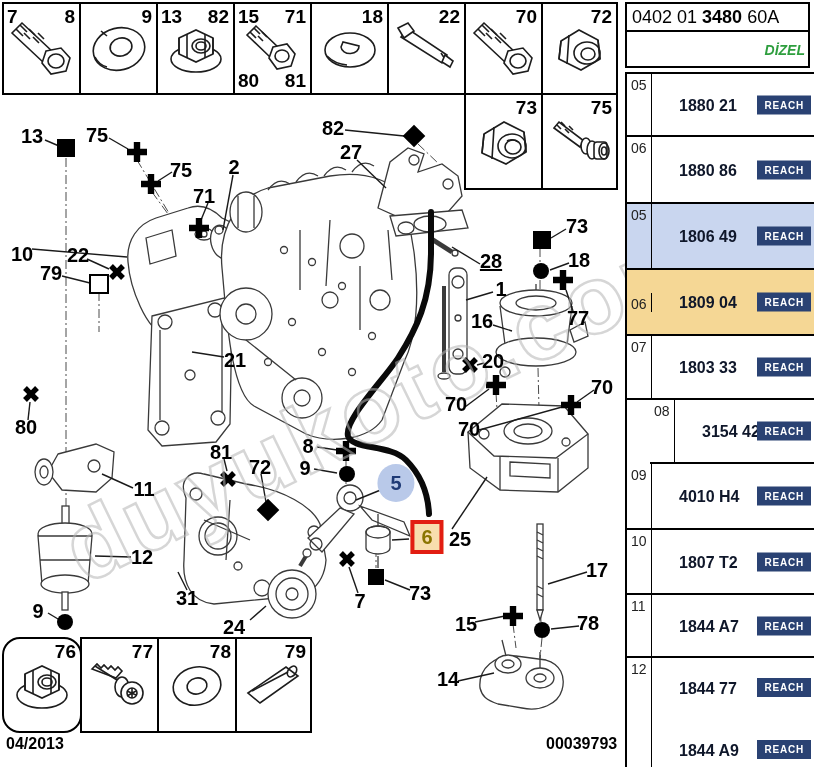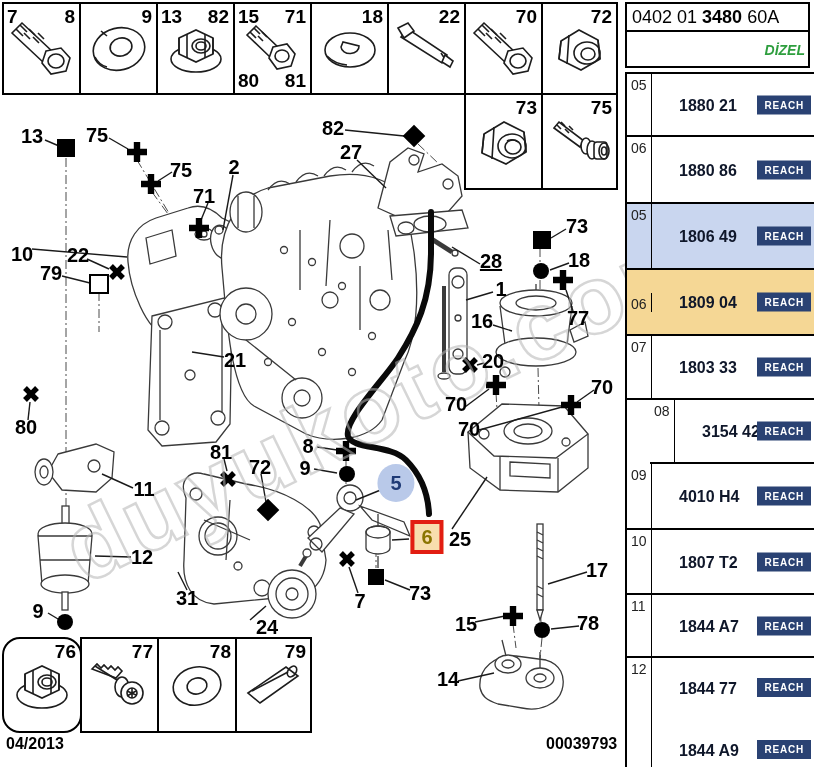--- a/index.html
+++ b/index.html
@@ -401,21 +401,21 @@
         <span class="callout" style="left: 578px; top: 318px;">77</span>
         <span class="callout" style="left: 493px; top: 361px;">20</span>
         <span class="callout" style="left: 456px; top: 404px;">70</span>
         <span class="callout" style="left: 469px; top: 429px;">70</span>
         <span class="callout" style="left: 602px; top: 387px;">70</span>
         <span class="callout" style="left: 26px; top: 427px;">80</span>
         <span class="callout" style="left: 144px; top: 489px;">11</span>
         <span class="callout" style="left: 142px; top: 557px;">12</span>
         <span class="callout" style="left: 38px; top: 611px;">9</span>
         <span class="callout" style="left: 187px; top: 598px;">31</span>
-        <span class="callout" style="left: 267px; top: 627px;">24</span>
+        <span class="callout" style="left: 234px; top: 627px;">24</span>
         <span class="callout" style="left: 221px; top: 452px;">81</span>
         <span class="callout" style="left: 260px; top: 467px;">72</span>
         <span class="callout" style="left: 308px; top: 446px;">8</span>
         <span class="callout" style="left: 305px; top: 468px;">9</span>
         <span class="callout hl-blue" style="left: 396px; top: 483px;">5</span>
         <span class="callout hl-orange" style="left: 427px; top: 537px;">6</span>
         <span class="callout" style="left: 460px; top: 539px;">25</span>
         <span class="callout" style="left: 360px; top: 601px;">7</span>
         <span class="callout" style="left: 420px; top: 593px;">73</span>
         <span class="callout" style="left: 597px; top: 570px;">17</span>

